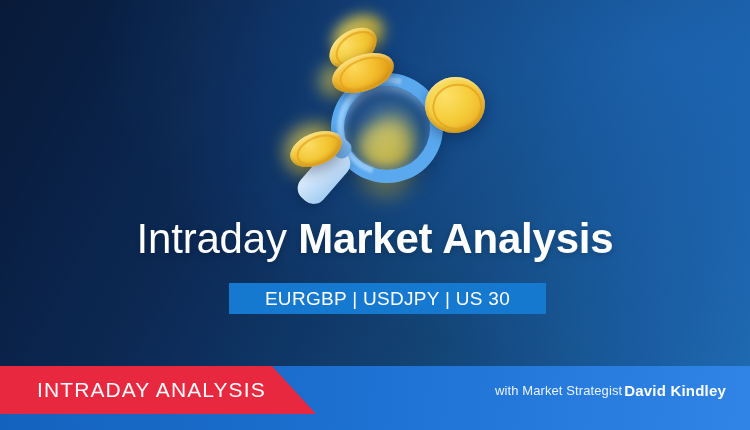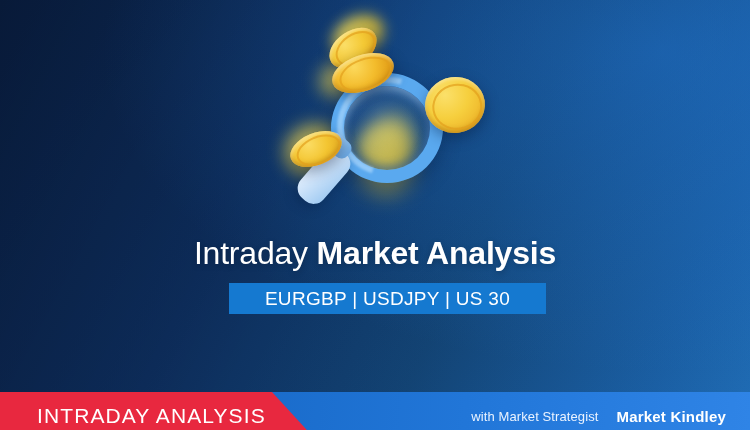--- a/index.html
+++ b/index.html
@@ -119,26 +119,25 @@
   
   .c4 { left:14px;  top:128px; width:54px; height:32px; transform:rotate(-22deg); }
   .c4 .disc { background:radial-gradient(circle at 40% 28%, #fbdc63 0%, #f3c531 48%, #dc9f1a 100%); }
 
   
   .title {
     position:absolute;
     left:0; right:0; top:218px;
     text-align:center;
     color:#ffffff;
-    font-size:32px;
+    font-size:42px;
     line-height:1;
     letter-spacing:-0.2px;
     white-space:nowrap;
     text-shadow:0 2px 6px rgba(0,0,0,0.22);
-    margin-top:19px;
   }
   .title .t-light { font-weight:300; }
   .title .t-bold  { font-weight:700; }
 
   
   .badge {
     position:absolute;
     left:229px; top:283px;
     width:317px; height:31px;
     background:#1579d0;
@@ -147,21 +146,21 @@
     font-size:19px;
     font-weight:400;
     letter-spacing:0.3px;
     white-space:nowrap;
   }
 
   
   .bottombar {
     position:absolute;
     left:0; bottom:0;
-    width:750px; height:38px;
+    width:750px; height:64px;
     background:linear-gradient(95deg, #1363bd 0%, #1a6ccb 34%, #2176d8 62%, #2f84e6 100%);
     overflow:hidden;
   }
   .red-wedge {
     position:absolute;
     left:0; top:0;
     width:320px; height:48px;
     background:#e8283f;
     clip-path:polygon(0 0, 272px 0, 316px 48px, 0 48px);
   }
@@ -171,21 +170,21 @@
     display:flex; align-items:center;
     color:#ffffff;
     font-size:21px;
     font-weight:300;
     letter-spacing:1.1px;
     white-space:nowrap;
   }
   .bar-right {
     position:absolute;
     right:24px; top:0; height:48px;
-    display:flex; align-items:center; gap:18px;
+    display:flex; align-items:center; gap:2px;
     white-space:nowrap;
   }
   .with-label {
     color:#eaf3ff;
     font-size:13px;
     font-weight:400;
     letter-spacing:0.1px;
   }
   .strategist-name {
     color:#ffffff;
@@ -238,17 +237,17 @@
     <span>EURGBP | USDJPY | US 30</span>
   </div>
 
   <div class="bottombar">
     <div class="red-wedge"></div>
 
     <div class="bar-label">INTRADAY ANALYSIS</div>
 
     <div class="bar-right">
       <span class="with-label">with Market Strategist</span>
-      <span class="strategist-name">Market Kindley</span>
+      <span class="strategist-name">David Kindley</span>
     </div>
   </div>
 
 </div>
 
 </body></html>

